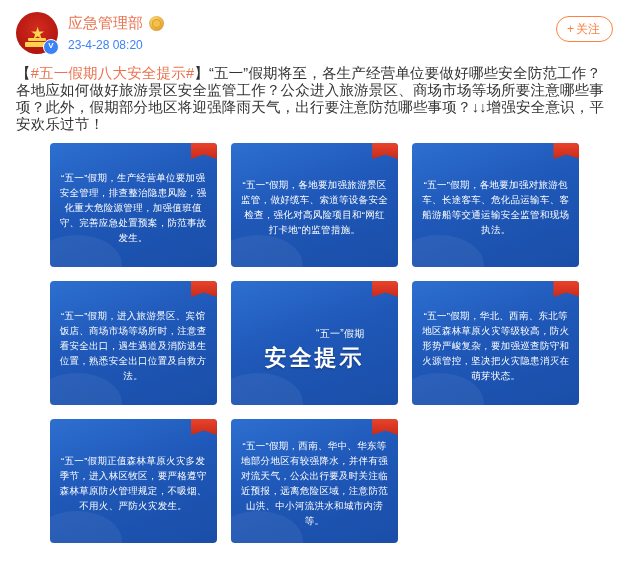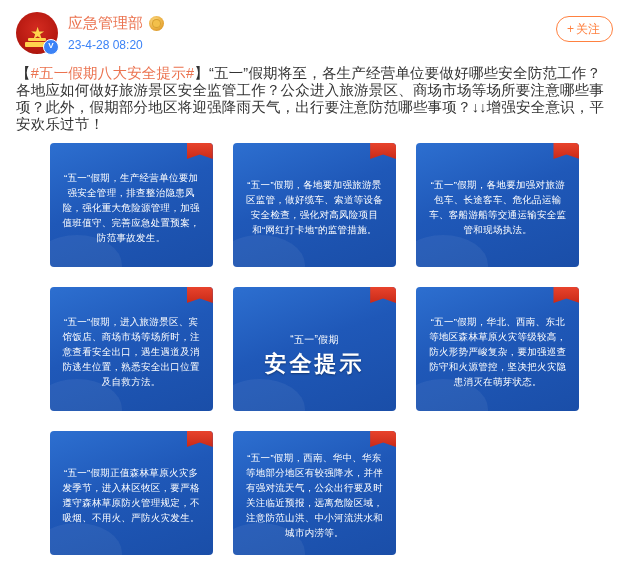--- a/index.html
+++ b/index.html
@@ -156,21 +156,21 @@
   .topic {
     color: #eb7350;
   }
   .arrows { color: #333; }
 
   
   .grid {
     margin-top: 10px;
     display: grid;
     grid-template-columns: repeat(3, 1fr);
-    gap: 20px;
+    gap: 14px;
     width: 530px;
     margin-left: auto;
     margin-right: auto;
   }
   .card {
     position: relative;
     height: 124px;
     border-radius: 4px;
     overflow: hidden;
     background: linear-gradient(160deg, #2d6fd0 0%, #1f58b8 45%, #1a4ea8 100%);
@@ -212,20 +212,21 @@
   }
   .card.center-card {
     align-items: center;
     justify-content: center;
   }
   .center-card .big-quote {
     font-size: 10px;
     line-height: 16px;
     margin-bottom: 8px;
     display: block;
+    text-align: right;
   }
   .center-card .big-title {
     font-size: 22px;
     font-weight: bold;
     letter-spacing: 3px;
     color: #ffffff;
     text-shadow: 0 1px 2px rgba(0,0,0,0.35);
     display: block;
   }
   .clip-bottom {

